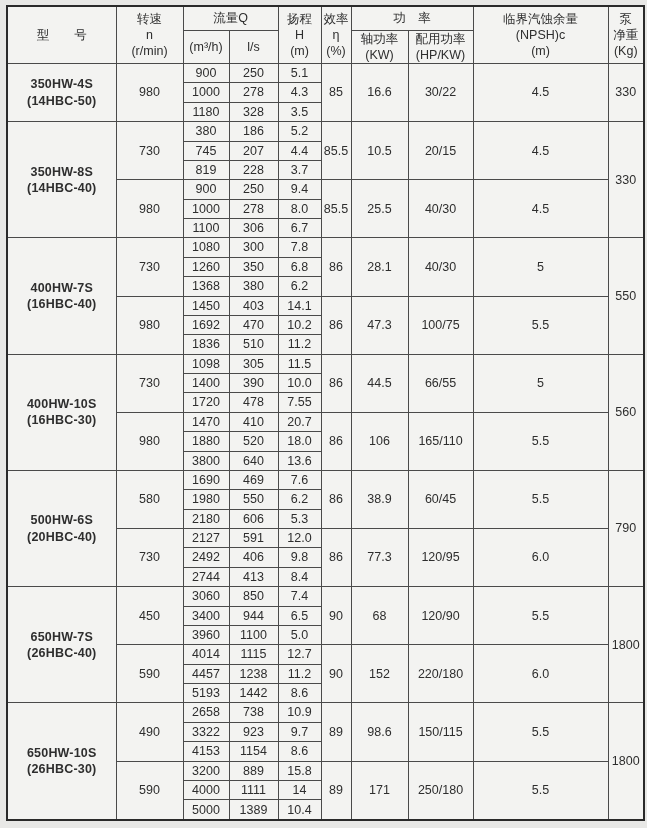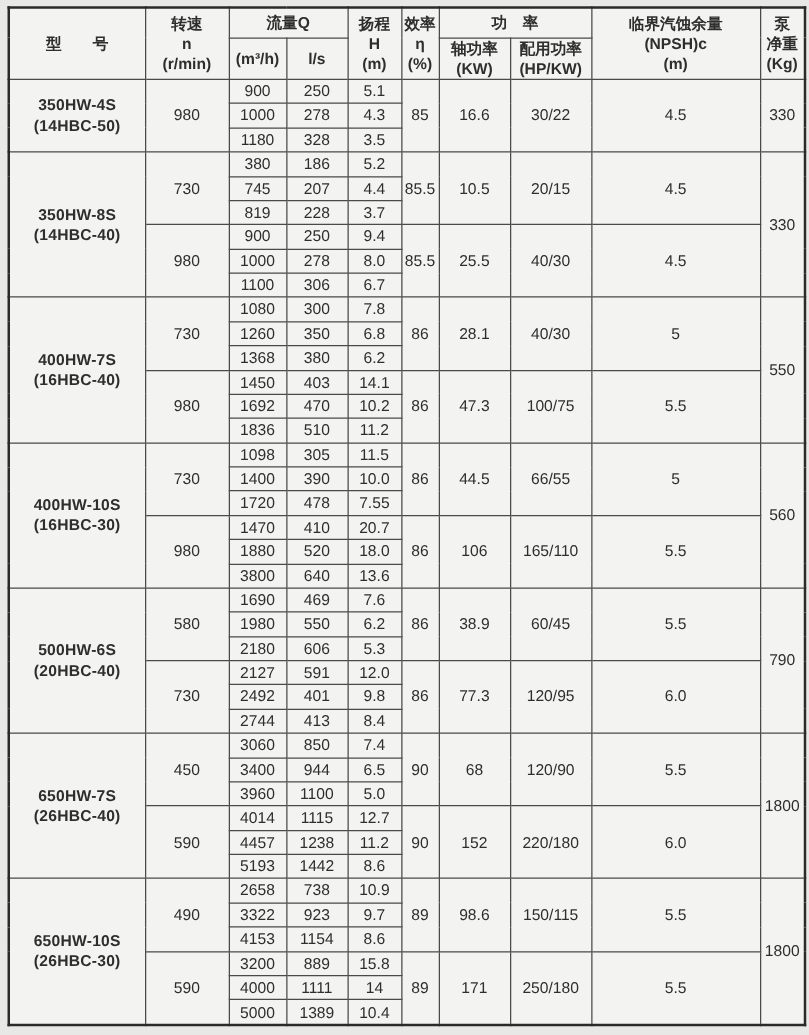--- a/index.html
+++ b/index.html
@@ -33,21 +33,21 @@
     line-height: 1.3;
     white-space: pre-line;
     overflow: hidden;
   }
   table.spec {
     border: 2px solid #2a2a2a;
   }
   thead tr.h1 { height: 24px; }
   thead tr.h2 { height: 33px; }
   thead th {
-    font-weight: bold;
+    font-weight: normal;
     font-size: 13px;
     margin-left: 28px;
   }
   td.model {
     font-size: 12.5px;
     letter-spacing: 0.2px;
     font-weight: bold;
   }
 </style>
 </head>
@@ -278,21 +278,21 @@
           <td>2127</td>
           <td>591</td>
           <td>12.0</td>
           <td rowspan="3">86</td>
           <td rowspan="3">77.3</td>
           <td rowspan="3">120/95</td>
           <td rowspan="3">6.0</td>
         </tr>
         <tr>
           <td>2492</td>
-          <td>401</td>
+          <td>406</td>
           <td>9.8</td>
         </tr>
         <tr>
           <td>2744</td>
           <td>413</td>
           <td>8.4</td>
         </tr>
         <tr>
           <td rowspan="6" class="model">650HW-7S
 (26HBC-40)</td>

